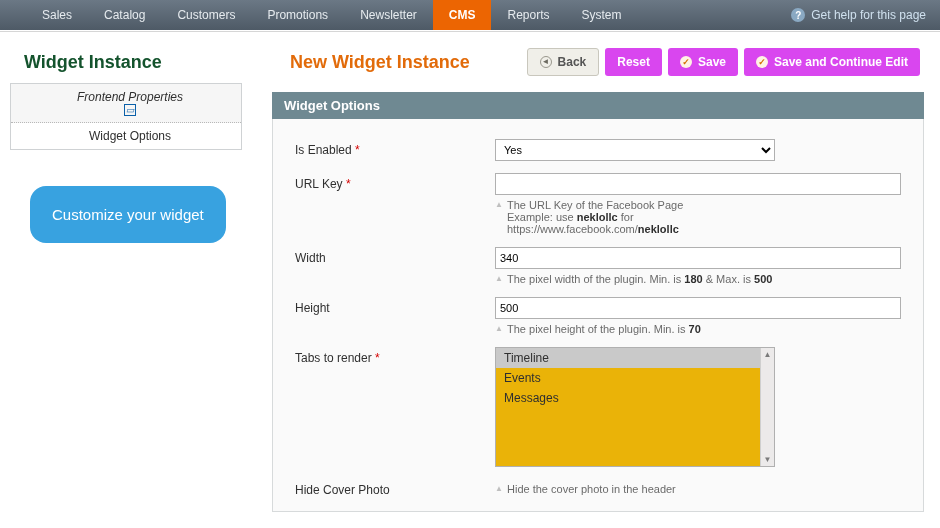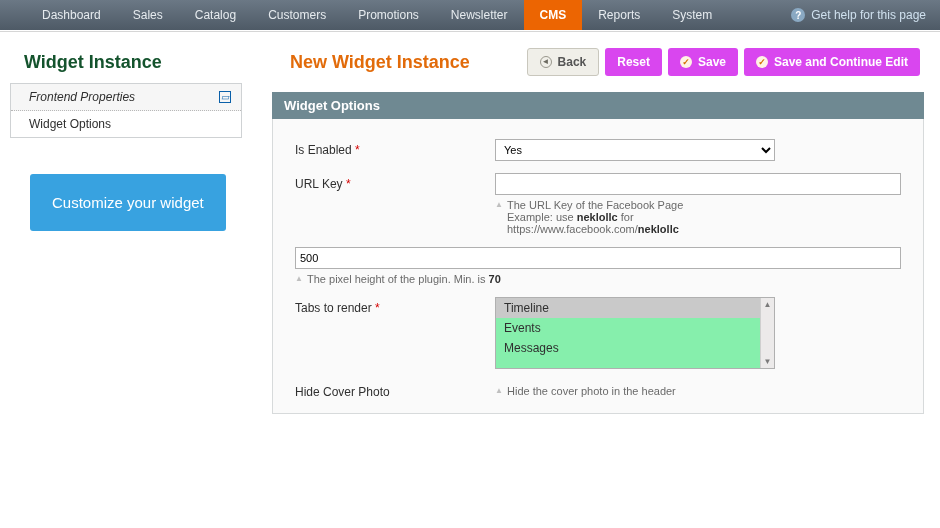--- a/index.html
+++ b/index.html
@@ -42,37 +42,38 @@
 .sidebar { width: 232px; flex-shrink: 0; padding-right: 0; }
 .sidebar-title { font-size: 18px; font-weight: bold; color: #14532d; padding: 4px 6px 10px 14px; }
 .side-tabs { border: 1px solid #cfd2d4; border-top: 1px solid #cfd2d4; }
 .side-tab {
   padding: 6px 10px 6px 18px;
   border-bottom: 1px dotted #b8b8b8;
   color: #2f2f2f;
   cursor: pointer;
   display: flex; align-items: center; justify-content: space-between;
   background: #fff;
+  flex-direction: column;
 }
 .side-tab:last-child { border-bottom: none; }
 .side-tab.active { font-style: italic; background: #f6f6f6; }
 .side-tab .mini-ic {
   width: 12px; height: 12px; border: 1px solid #0a60a9;
   display: inline-flex; align-items: center; justify-content: center;
   font-size: 9px; color: #0a60a9;
 }
 
 .promo-btn {
   margin: 36px 0 0 20px;
   background: #38a2e0;
   color: #fff;
   font-size: 15px;
   padding: 20px 22px;
   border: none;
-  border-radius: 3px;
+  border-radius: 16px;
   cursor: pointer;
 }
 
 .main { flex: 1; padding-left: 30px; }
 .main-header {
   display: flex; align-items: center; justify-content: space-between;
   padding: 0 4px 16px 18px;
 }
 .page-title { color: #e26b0a; font-size: 18px; font-weight: bold; }
 .btn-row { display: flex; gap: 6px; }
@@ -125,34 +126,33 @@
 }
 .hint {
   color: #6a6a6a; font-size: 11px; margin-top: 4px; position: relative; padding-left: 12px;
 }
 .hint::before {
   content: "▲"; position: absolute; left: 0; top: 1px; font-size: 8px; color: #bfbfbf;
 }
 .hint b { color: #2f2f2f; font-weight: bold; }
 
 .multi-box {
-  width: 280px; height: 72px; border: 1px solid #b0b0b0; background: #86efac;
+  width: 280px; height: 120px; border: 1px solid #b0b0b0; background: #eab308;
   display: flex;
 }
 .multi-list { flex: 1; overflow: hidden; }
 .multi-item { padding: 3px 8px; font-size: 12px; cursor: pointer; }
 .multi-item.selected { background: #c9c9c9; }
 .multi-scroll { width: 14px; background: #eceaea; border-left: 1px solid #cfcfcf; display: flex; flex-direction: column; align-items: center; }
 .multi-scroll .arr { font-size: 8px; color: #7a7a7a; padding: 2px 0; }
 </style>
 </head>
 <body>
 
 <div class="top-nav">
-  <span class="nav-item">Dashboard</span>
   <span class="nav-item">Sales</span>
   <span class="nav-item">Catalog</span>
   <span class="nav-item">Customers</span>
   <span class="nav-item">Promotions</span>
   <span class="nav-item">Newsletter</span>
   <span class="nav-item active">CMS</span>
   <span class="nav-item">Reports</span>
   <span class="nav-item">System</span>
   <span class="spacer"></span>
   <span class="help-link">
@@ -218,22 +218,32 @@
         <div class="field">
           <input type="text" value="" style="">
           <div class="hint">
             <span>The URL Key of the Facebook Page</span><br>
             <span>Example: use </span><b>neklollc</b><span> for</span><br>
             <span>https://www.facebook.com/</span><b>neklollc</b>
           </div>
         </div>
       </div>
 
-
-      <div class="form-row">
+      <div class="form-row">
+        <div class="label"><span>Width</span></div>
+        <div class="field">
+          <input type="text" value="340" style="">
+          <div class="hint">
+            <span>The pixel width of the plugin. Min. is </span><b>180</b><span> &amp; Max. is </span><b>500</b>
+          </div>
+        </div>
+      </div>
+
+      <div class="form-row">
+        <div class="label"><span>Height</span></div>
         <div class="field">
           <input type="text" value="500" style="">
           <div class="hint">
             <span>The pixel height of the plugin. Min. is </span><b>70</b>
           </div>
         </div>
       </div>
 
       <div class="form-row">
         <div class="label"><span>Tabs to render</span> <span class="req">*</span></div>

